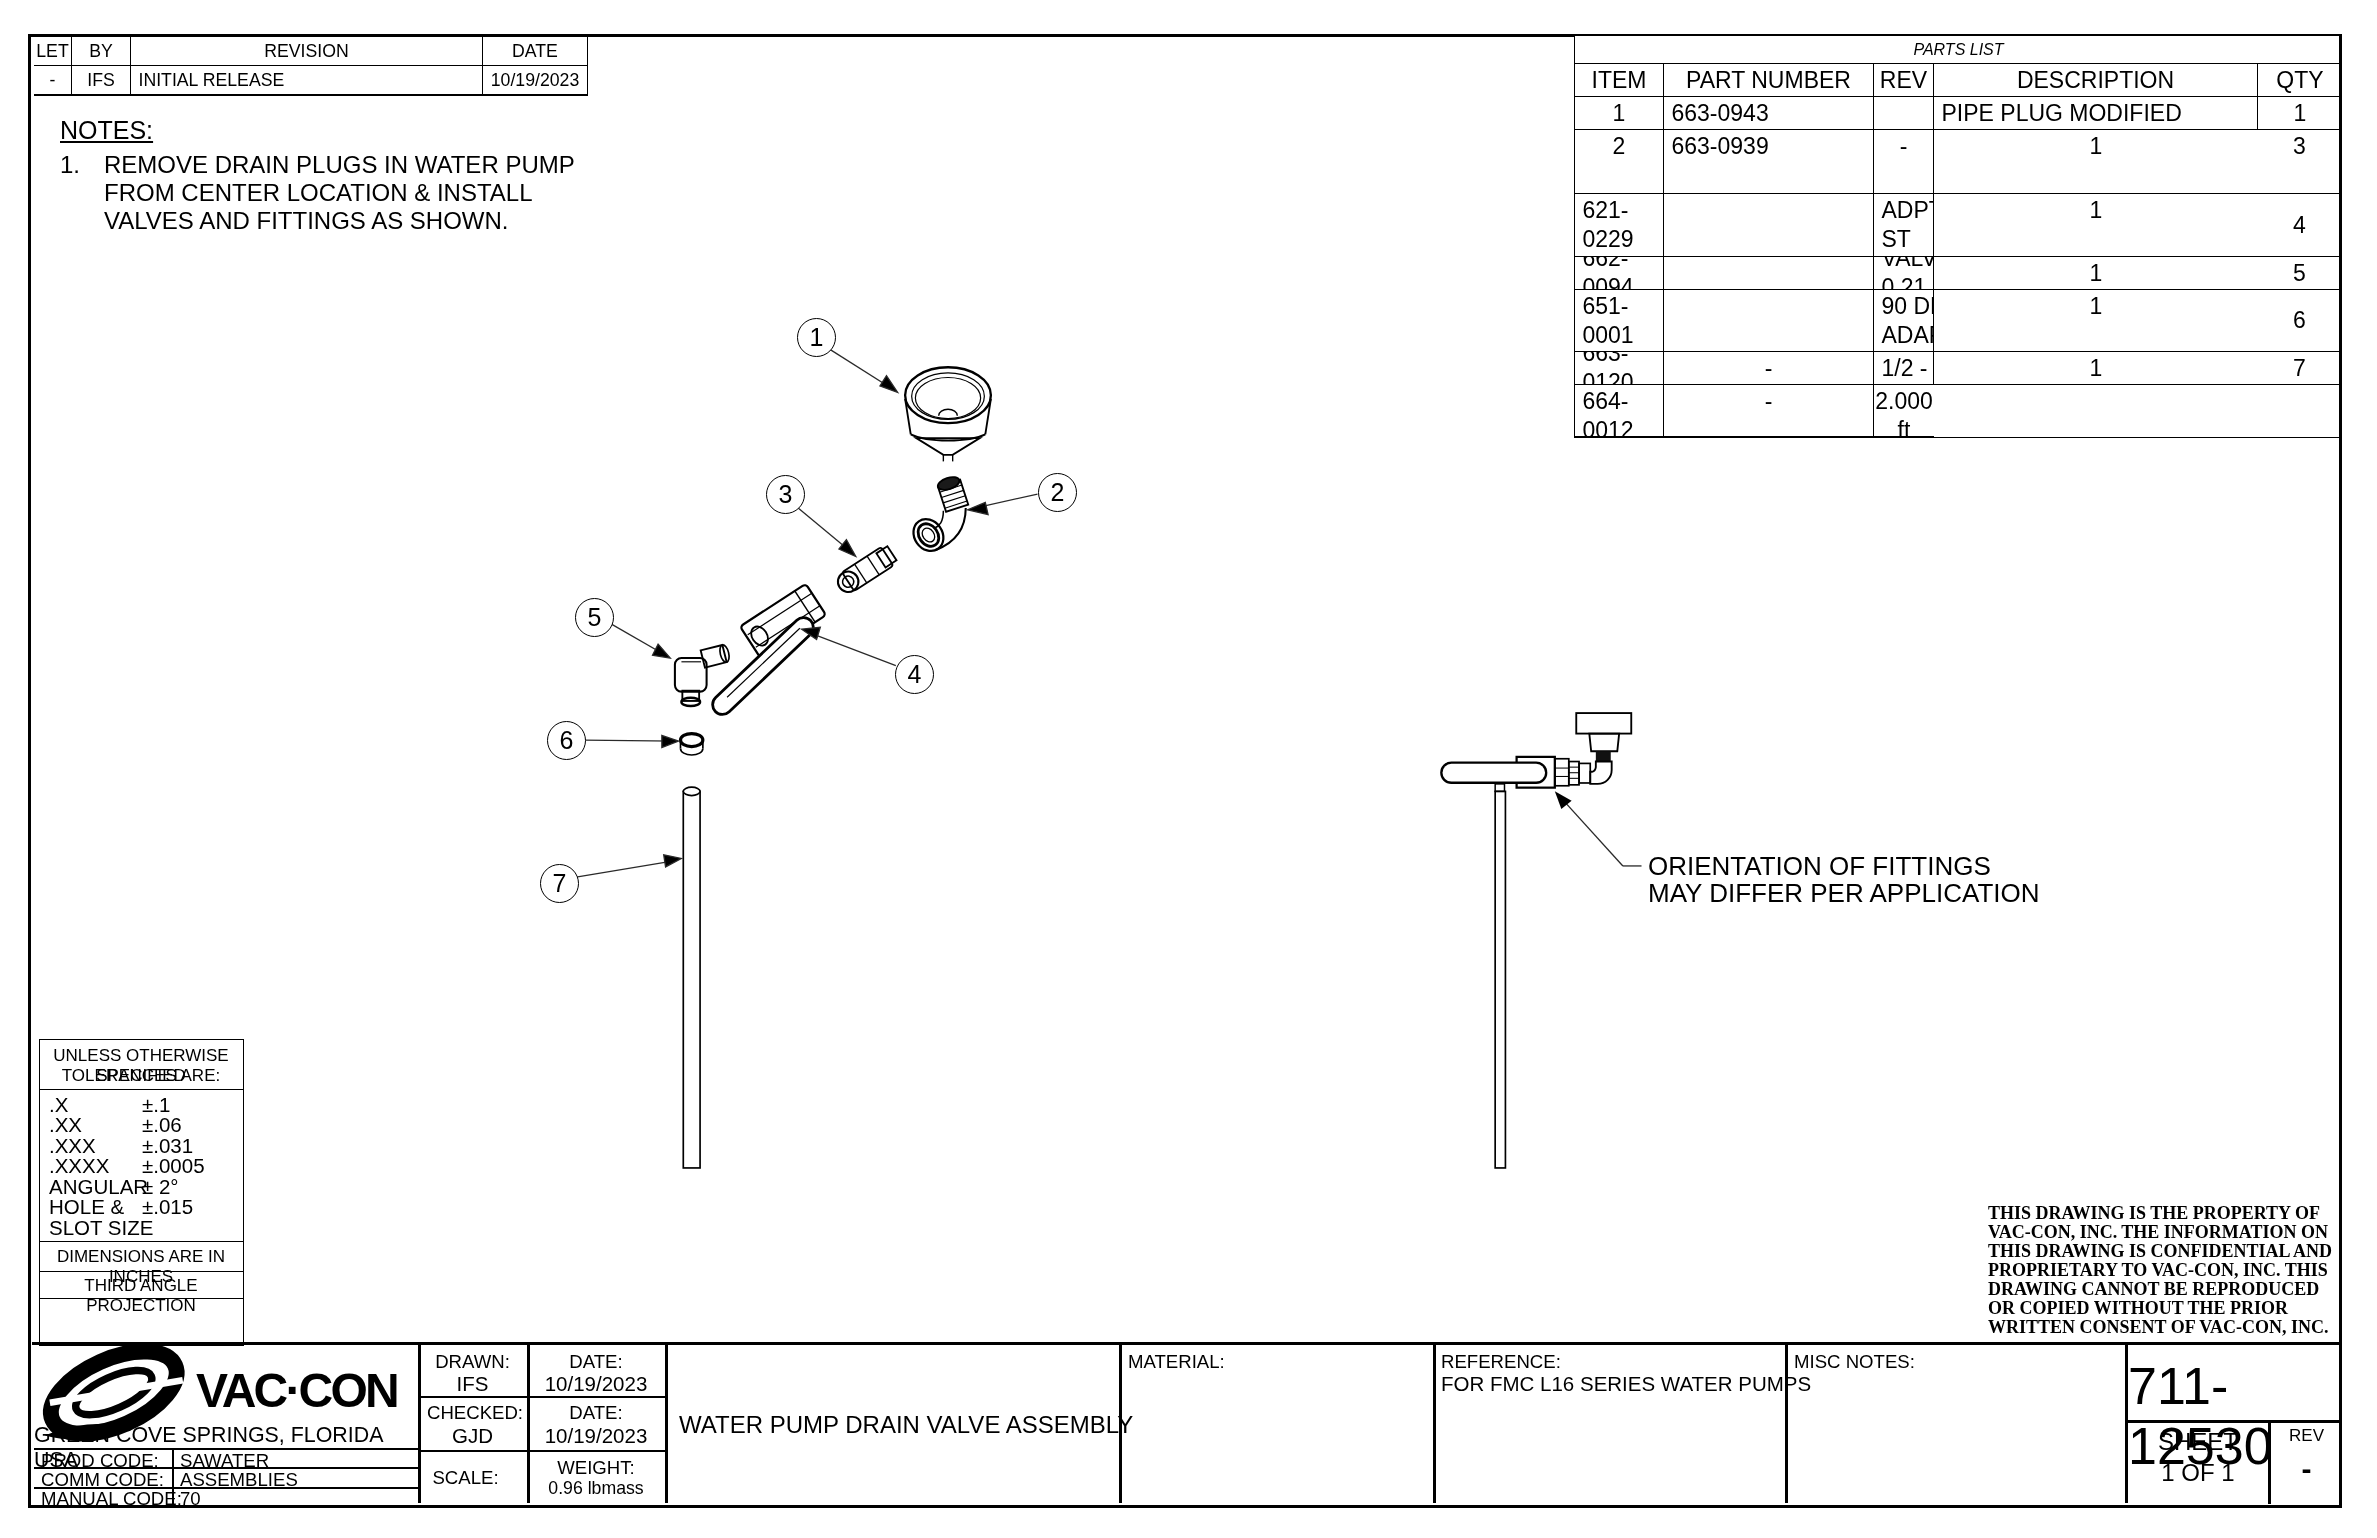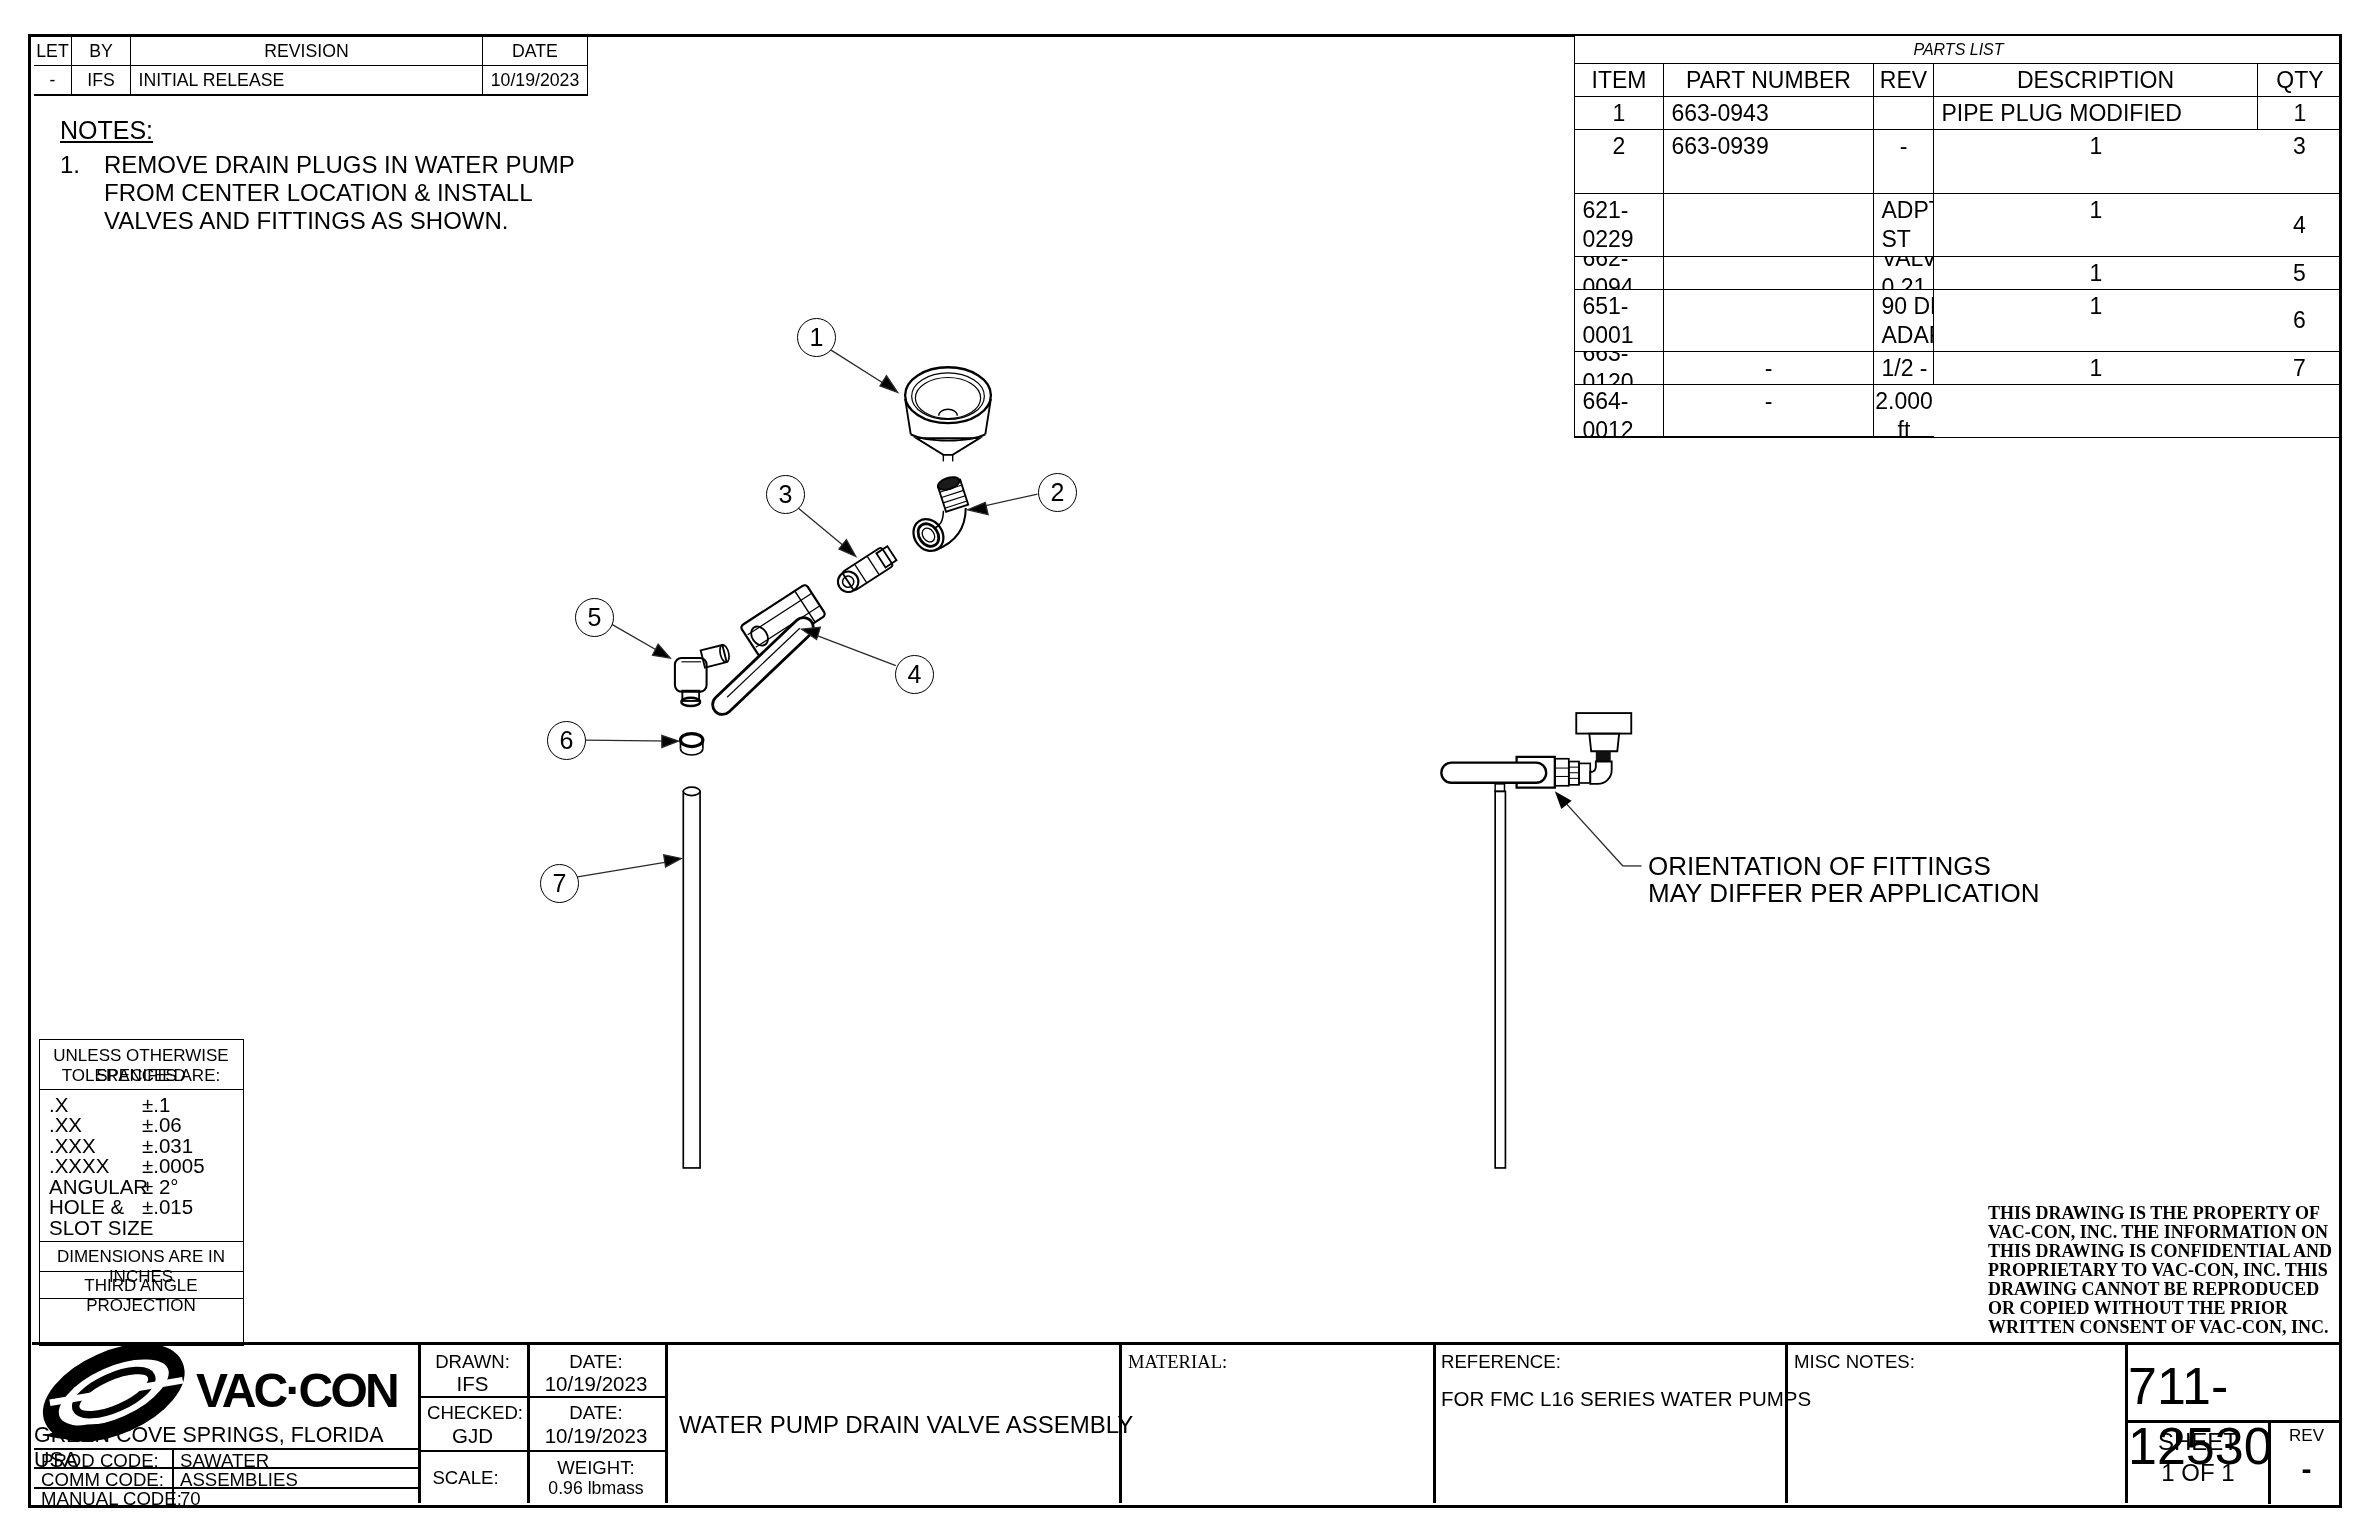--- a/index.html
+++ b/index.html
@@ -355,23 +355,23 @@
   <div class="abs ctr tb-val" style="left:527px;top:1372px;width:138px;">10/19/2023</div>
   <div class="abs ctr tb-label" style="left:418px;top:1402px;width:114px;">CHECKED:</div>
   <div class="abs ctr tb-val" style="left:418px;top:1424px;width:109px;">GJD</div>
   <div class="abs ctr tb-label" style="left:527px;top:1402px;width:138px;">DATE:</div>
   <div class="abs ctr tb-val" style="left:527px;top:1424px;width:138px;">10/19/2023</div>
   <div class="abs ctr tb-label" style="left:418px;top:1467px;width:95px;">SCALE:</div>
   <div class="abs ctr tb-label" style="left:527px;top:1457px;width:138px;">WEIGHT:</div>
   <div class="abs ctr" style="left:527px;top:1478px;width:138px;font-size:17.7px;">0.96 lbmass</div>
 
   <div class="abs" style="left:679px;top:1411px;font-size:24px;">WATER PUMP DRAIN VALVE ASSEMBLY</div>
-  <div class="abs tb-label" style="left:1128px;top:1351px;font-family:Liberation Serif, serif;">MATERIAL:</div>
+  <div class="abs tb-label" style="left:1128px;top:1351px;">MATERIAL:</div>
   <div class="abs tb-label" style="left:1441px;top:1351px;">REFERENCE:</div>
-  <div class="abs" style="left:1441px;top:1372px;font-size:20.5px;margin-top:15px;">FOR FMC L16 SERIES WATER PUMPS</div>
+  <div class="abs" style="left:1441px;top:1372px;font-size:20.5px;">FOR FMC L16 SERIES WATER PUMPS</div>
   <div class="abs tb-label" style="left:1794px;top:1351px;">MISC NOTES:</div>
 
   <div class="abs ctr big-num" style="left:2128px;top:1356px;width:213px;">711-12530</div>
   <div class="abs ctr" style="left:2128px;top:1428px;width:140px;font-size:24px;">SHEET</div>
   <div class="abs ctr" style="left:2128px;top:1459px;width:140px;font-size:24px;">1  OF 1</div>
   <div class="abs ctr" style="left:2271px;top:1426px;width:71px;font-size:17px;">REV</div>
   <div class="abs ctr" style="left:2271px;top:1452px;width:71px;font-size:30px;font-weight:bold;">-</div>
 
 </div>
 

